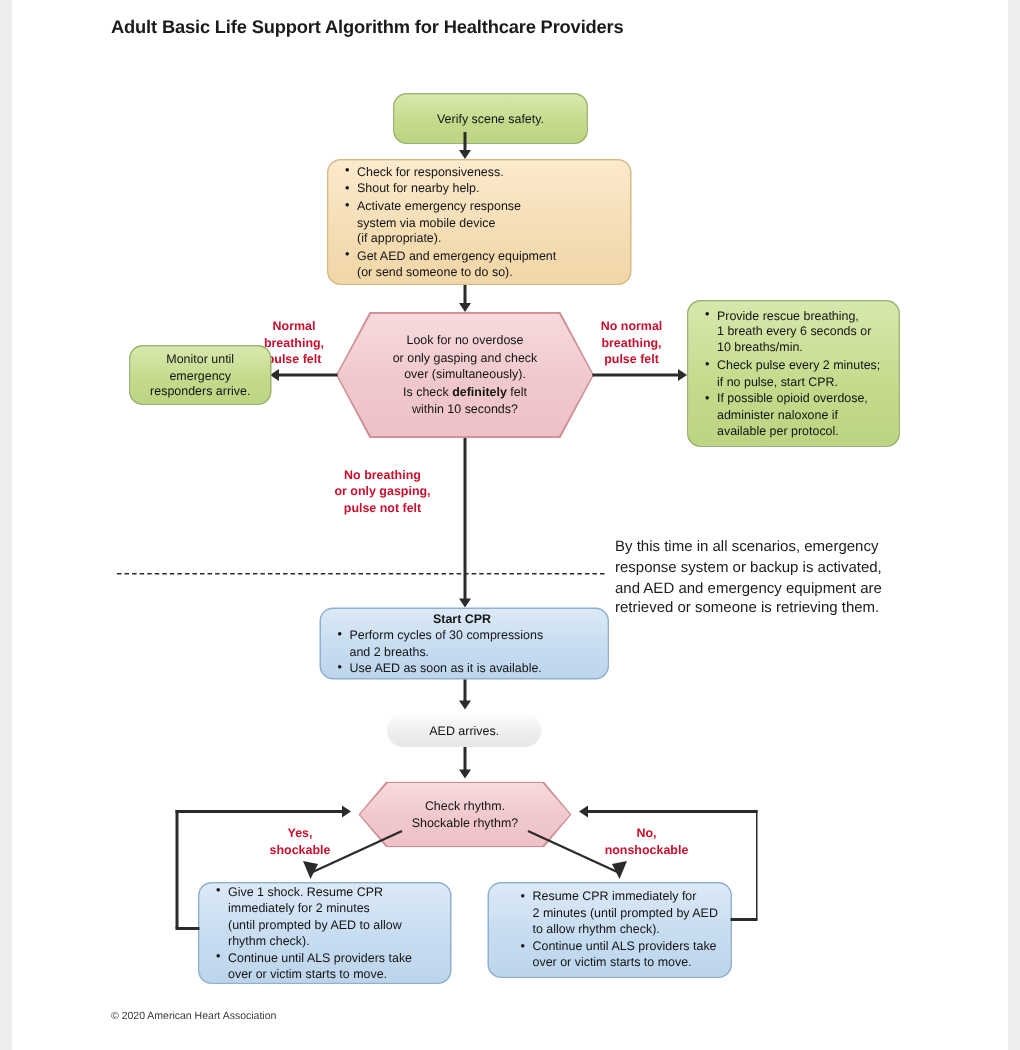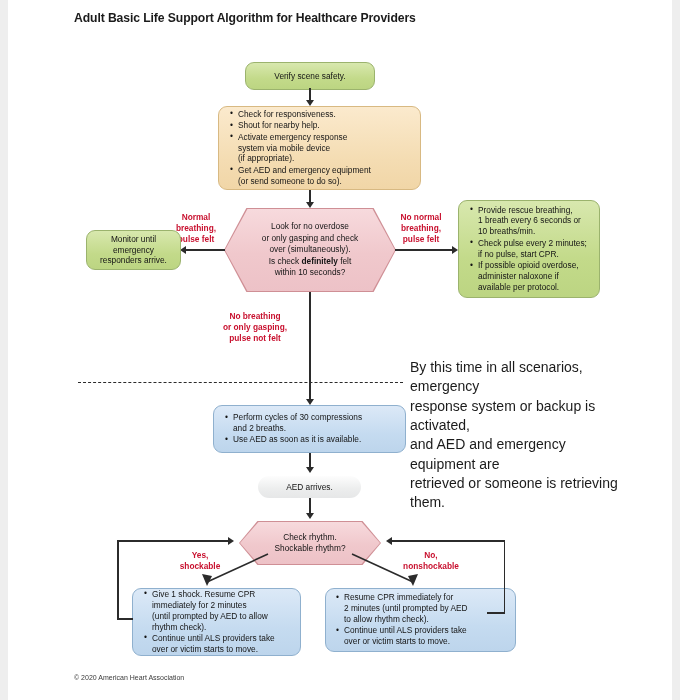--- a/index.html
+++ b/index.html
@@ -134,41 +134,41 @@
   .branch-label {
     position: absolute;
     color: #c8102e;
     font-weight: bold;
     font-size: 8.3px;
     text-align: center;
     line-height: 1.3;
   }
   .note {
     position: absolute;
-    font-size: 14px;
+    font-size: 10px;
     color: #1b1b1b;
     line-height: 1.38;
   }
   .dashed {
     position: absolute;
     border-top: 1.6px dashed #2b2b2b;
     height: 0;
   }
 </style>
 </head>
 <body>
 
 <div id="page">
 
   <div class="edge-strip edge-left"></div>
   <div class="edge-strip edge-right"></div>
 
   <div id="title">Adult Basic Life Support Algorithm for Healthcare Providers</div>
 
-  <div class="node center rounded green" style="left:245px; top:62px; width:130px; height:28px;">
+  <div class="node center rounded green" style="left:262px; top:62px; width:130px; height:34px;">
     <div>Verify scene safety.</div>
   </div>
 
   <div class="vline" style="left:309px; top:88px; height:16px;"></div>
   <div class="arrow-down" style="left:305.5px; top:100px;"></div>
 
   <div class="node rounded tan" style="left:218px; top:106px; width:203px; height:84px; padding:7px 6px 7px 2px;">
     <ul>
       <li><span>Check for responsiveness.</span></li>
       <li><span>Shout for nearby help.</span></li>
@@ -253,20 +253,21 @@
 
   <div class="dashed" style="left:78px; top:382px; width:325px;"></div>
   <div class="note" style="left:410px; top:358px; width:215px;">
     <span>By this time in all scenarios, emergency</span><br>
     <span>response system or backup is activated,</span><br>
     <span>and AED and emergency equipment are</span><br>
     <span>retrieved or someone is retrieving them.</span>
   </div>
 
   <div class="node rounded blue" style="left:213px; top:405px; width:193px; height:48px; padding:5px 5px 5px 2px;">
+    <div class="hdr">Start CPR</div>
     <ul>
       <li>
         <span>Perform cycles of 30 compressions</span><br>
         <span>and 2 breaths.</span>
       </li>
       <li><span>Use AED as soon as it is available.</span></li>
     </ul>
   </div>
 
   <div class="vline" style="left:309px; top:453px; height:18px;"></div>
@@ -315,21 +316,21 @@
         <span>(until prompted by AED to allow</span><br>
         <span>rhythm check).</span>
       </li>
       <li>
         <span>Continue until ALS providers take</span><br>
         <span>over or victim starts to move.</span>
       </li>
     </ul>
   </div>
 
-  <div class="node rounded blue" style="left:325px; top:588px; width:191px; height:64px; padding:6px 4px 6px 1px;">
+  <div class="node rounded blue" style="left:325px; top:588px; width:163px; height:64px; padding:6px 4px 6px 12px;">
     <ul>
       <li>
         <span>Resume CPR immediately for</span><br>
         <span>2 minutes (until prompted by AED</span><br>
         <span>to allow rhythm check).</span>
       </li>
       <li>
         <span>Continue until ALS providers take</span><br>
         <span>over or victim starts to move.</span>
       </li>

